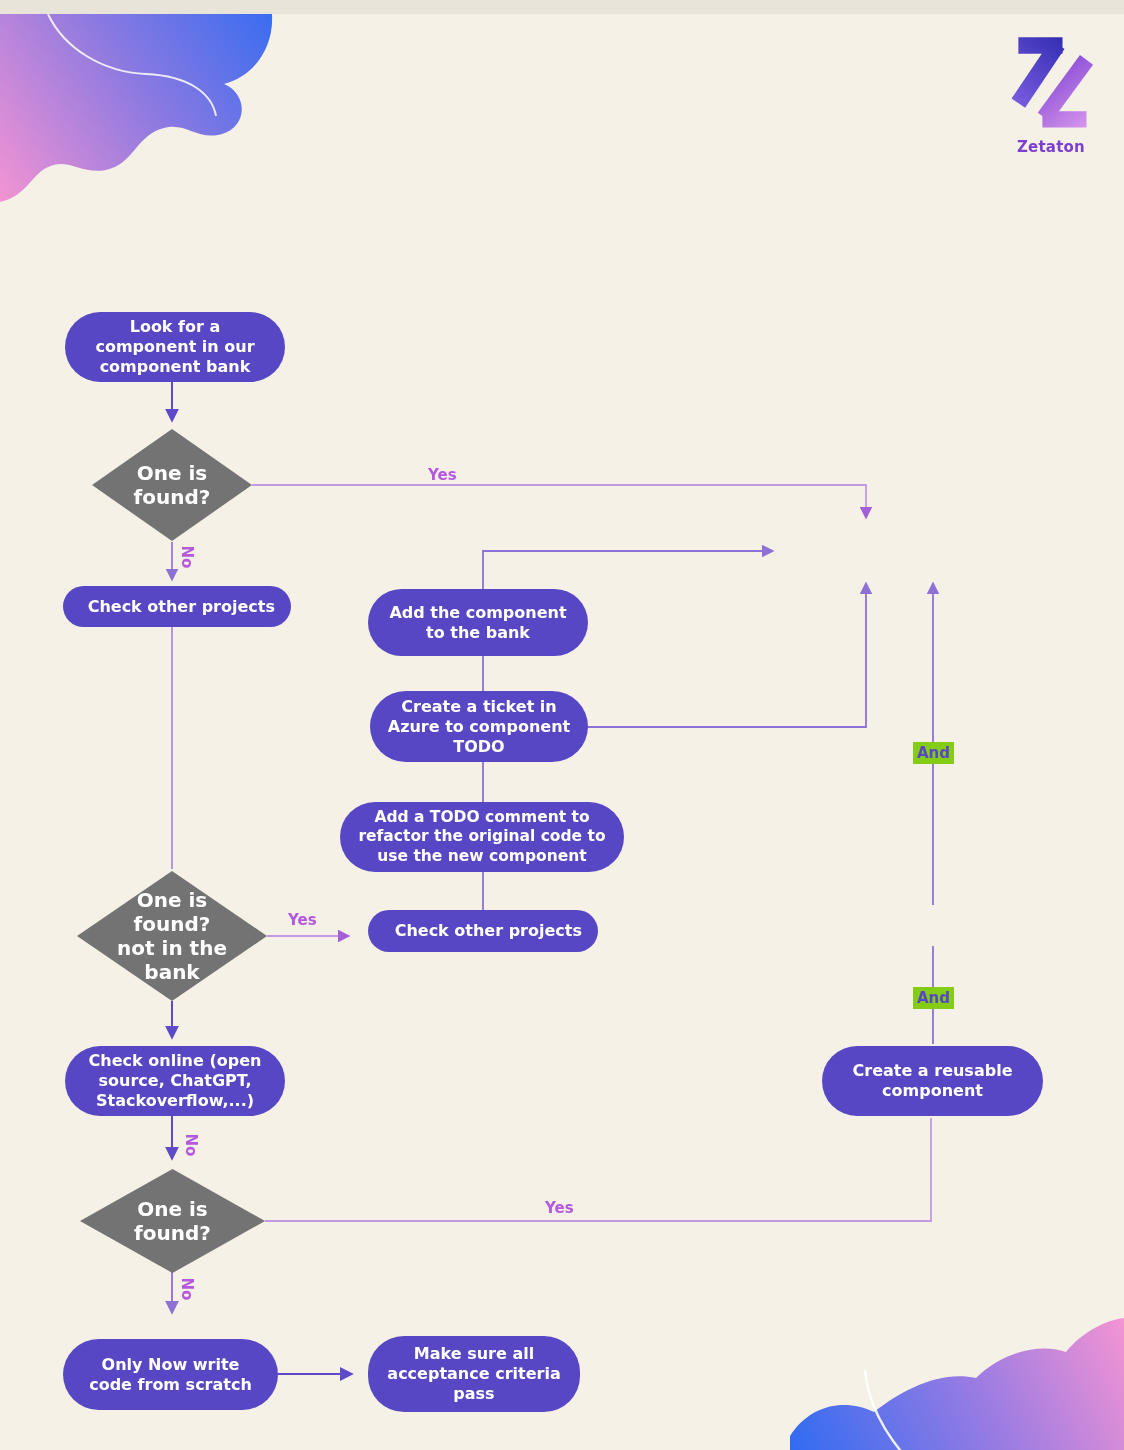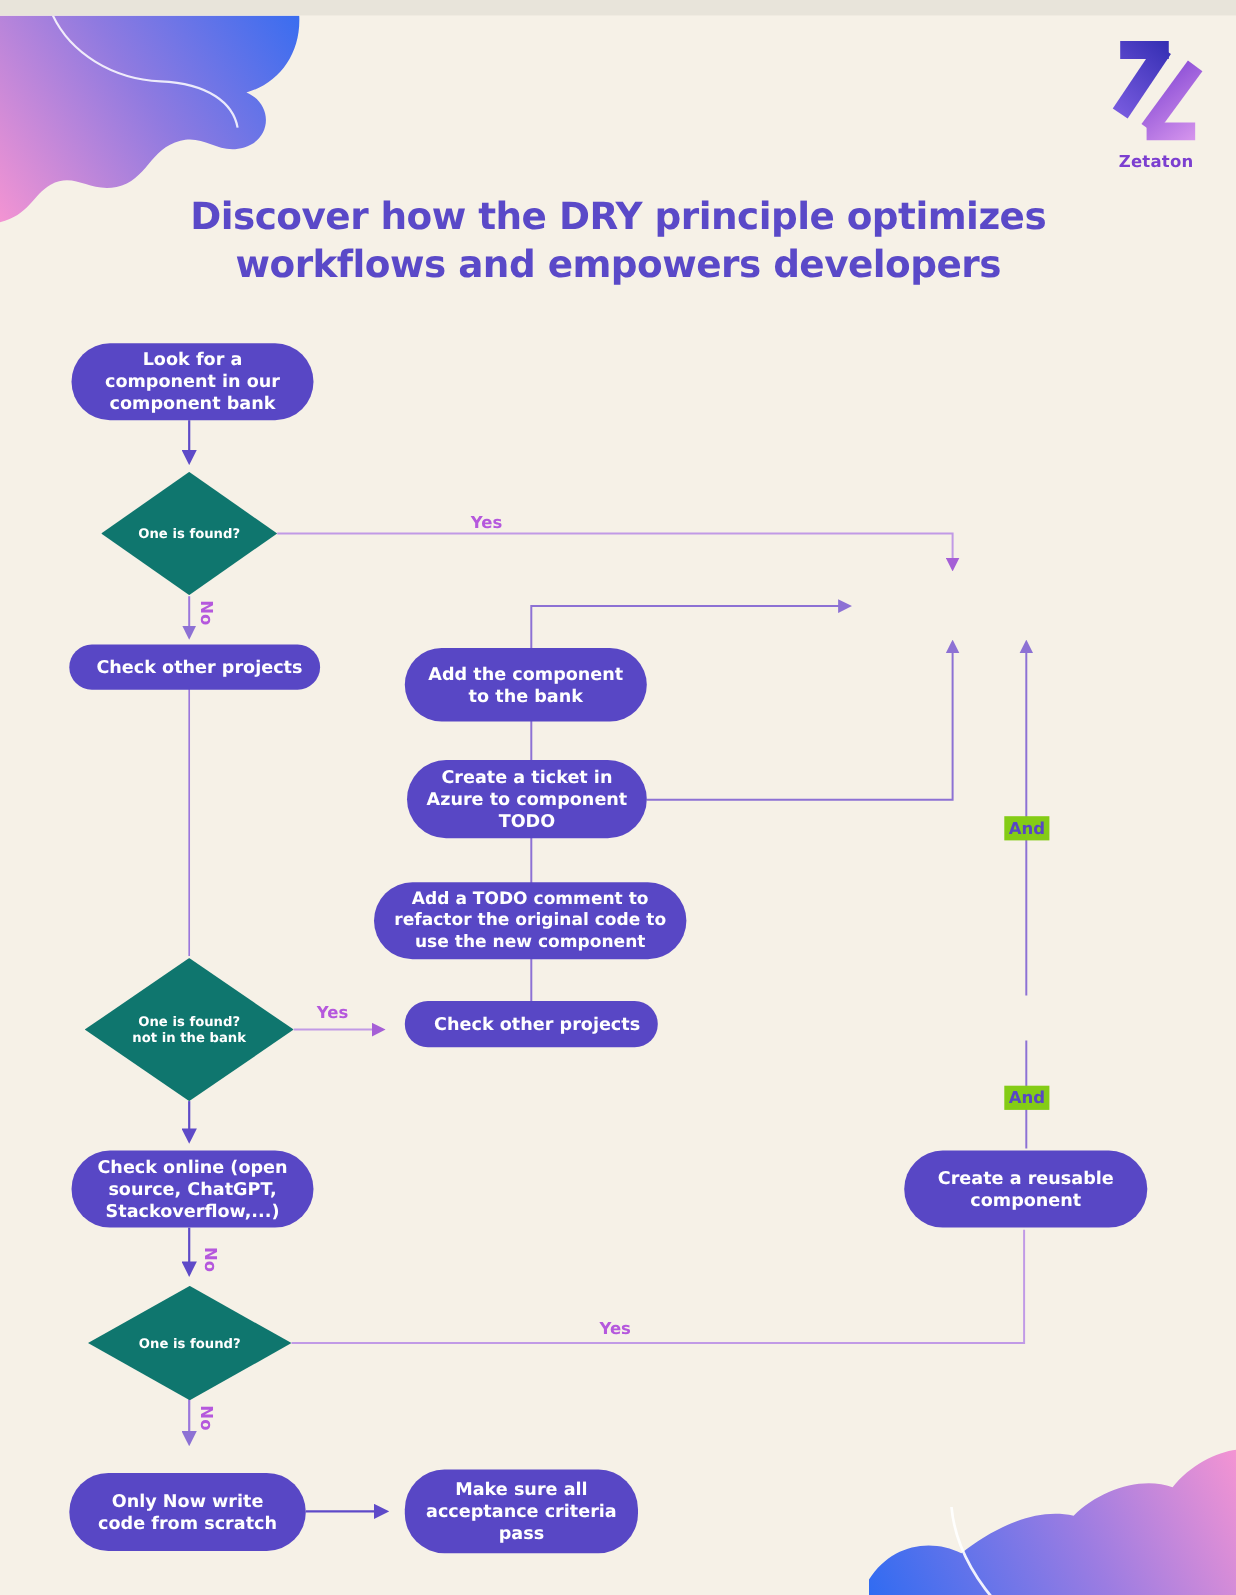--- a/index.html
+++ b/index.html
@@ -22,22 +22,22 @@
   }
   
   .pill{
     position:absolute;z-index:2;background:#5847c5;color:#fff;
     border-radius:36px;display:flex;align-items:center;justify-content:flex-end;
     text-align:center;font-weight:bold;font-size:16px;line-height:1.25;
     padding:6px 16px;box-sizing:border-box;
   }
   .diamond{
     position:absolute;z-index:2;display:flex;align-items:center;justify-content:center;
-    text-align:center;color:#fff;font-weight:bold;font-size:12px;line-height:1.2;
-    background:#0f766e;clip-path:polygon(50% 0,100% 50%,50% 100%,0 50%);
+    text-align:center;color:#fff;font-weight:bold;font-size:20px;line-height:1.2;
+    background:#737373;clip-path:polygon(50% 0,100% 50%,50% 100%,0 50%);
     padding:0 28px;box-sizing:border-box;
   }
   
   .edge-label{
     position:absolute;z-index:3;font-weight:bold;font-size:15px;color:#b558dd;
   }
   .edge-label.vertical{transform:rotate(90deg);transform-origin:center;}
   .edge-label.and{color:#5847c5;background:#84cc16;padding:2px 4px;}
 </style>
 </head>
@@ -85,21 +85,20 @@
         </linearGradient>
       </defs>
       <line x1="16" y1="14" x2="62" y2="14" stroke="url(#gZA)" stroke-width="17"></line>
       <line x1="57" y1="13" x2="16" y2="74" stroke="url(#gZA)" stroke-width="17"></line>
       <line x1="87" y1="29" x2="43" y2="89" stroke="url(#gZB)" stroke-width="17"></line>
       <line x1="41" y1="91" x2="87" y2="91" stroke="url(#gZB)" stroke-width="17"></line>
     </svg>
     <span class="logo-name">Zetaton</span>
   </div>
 
-  <div class="title">Discover how the DRY principle optimizes workflows and empowers developers</div>
 
   <svg id="connectors" width="1124" height="1450" viewBox="0 0 1124 1450">
     <defs>
       <marker id="arrDark" viewBox="0 0 10 10" refX="8" refY="5" markerWidth="7" markerHeight="7" orient="auto-start-reverse">
         <path d="M0,0 L10,5 L0,10 Z" fill="#5e4ac8"></path>
       </marker>
       <marker id="arrMed" viewBox="0 0 10 10" refX="8" refY="5" markerWidth="7" markerHeight="7" orient="auto-start-reverse">
         <path d="M0,0 L10,5 L0,10 Z" fill="#8d71d4"></path>
       </marker>
       <marker id="arrLight" viewBox="0 0 10 10" refX="8" refY="5" markerWidth="7" markerHeight="7" orient="auto-start-reverse">

